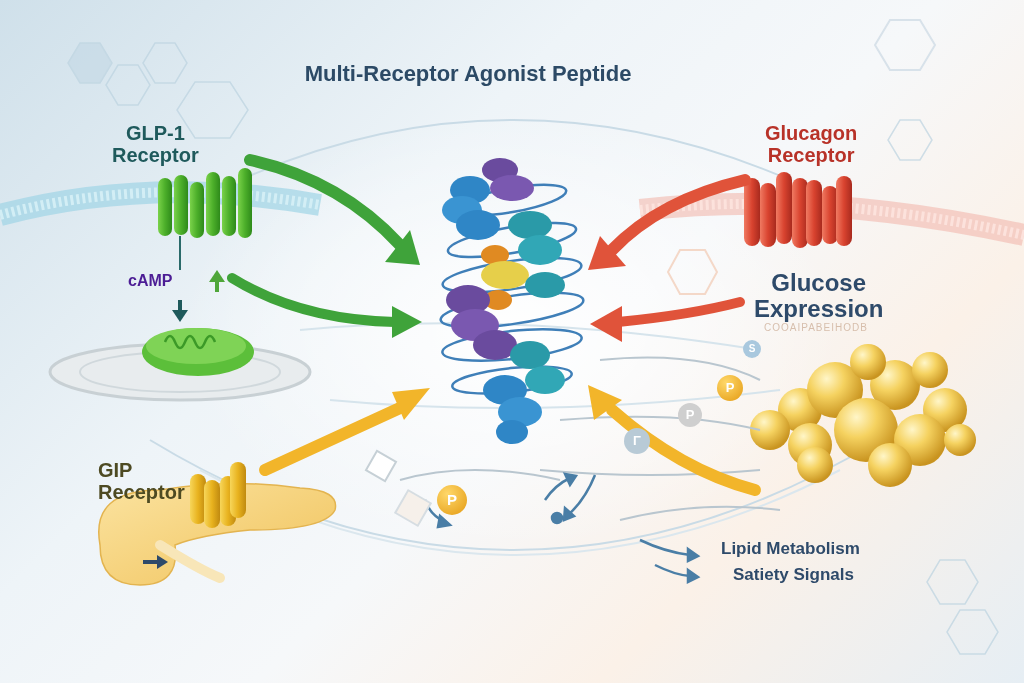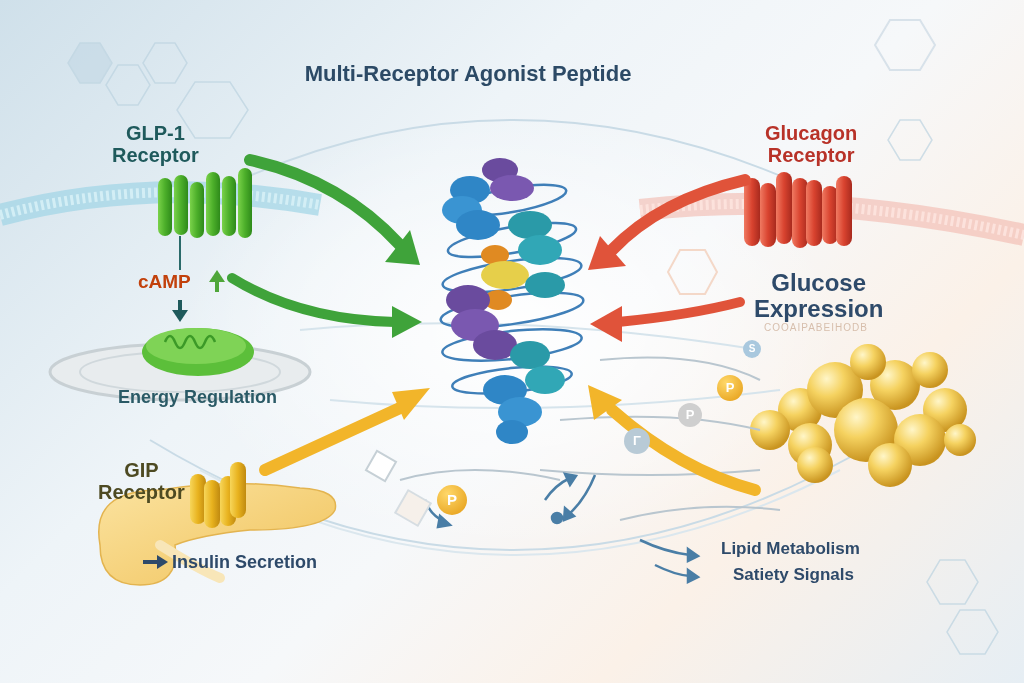--- a/index.html
+++ b/index.html
@@ -5,21 +5,21 @@
   html,body{margin:0;padding:0;}
   body{width:1024px;height:683px;overflow:hidden;position:relative;
     font-family:"Liberation Sans","DejaVu Sans",sans-serif;
     background:linear-gradient(135deg,#cfe0ea 0%,#eef4f8 35%,#f6f8fa 55%,#fbf1e8 75%,#e6eef4 100%);}
   #stage{position:absolute;left:0;top:0;width:1024px;height:683px;}
   .lbl{position:absolute;font-weight:bold;text-align:center;line-height:1.08;white-space:nowrap;}
   .title{left:0;width:936px;top:62px;font-size:22px;color:#2c4a66;}
   .glp{left:112px;top:123px;font-size:20px;color:#1f5a5c;}
   .gcg{left:765px;top:123px;font-size:20px;color:#b83228;}
   .gip{left:98px;top:460px;font-size:20px;color:#4d4a22;text-align:left;}
-  .camp{left:138px;top:272px;font-size:19px;color:#c2410c;}
+  .camp{left:128px;top:272px;font-size:16px;color:#4c1d95;}
   .energy{left:118px;top:388px;font-size:18px;color:#2a5a66;}
   .glucose{left:754px;top:270px;font-size:24px;color:#2e4a6a;}
   .gene{left:468px;top:510px;font-size:18px;color:#2e4a6a;}
   .adipose{left:780px;top:484px;font-size:19px;color:#4d4a22;}
   .insulin{left:172px;top:553px;font-size:18px;color:#2e4a6a;}
   .lipid{left:721px;top:540px;font-size:17px;color:#2e4a6a;text-align:left;}
   .satiety{left:721px;top:566px;font-size:17px;color:#2e4a6a;text-align:right;margin-left:12px;}
   .faint{left:764px;top:323px;font-size:10px;color:#c9a890;opacity:.7;letter-spacing:1px;font-weight:normal;}
   .pbadge{position:absolute;border-radius:50%;text-align:center;font-weight:bold;color:#fff;font-size:13px;}
 </style>
@@ -261,30 +261,28 @@
   <div>GLP-1</div>
   <div>Receptor</div>
 </div>
 
 <div class="lbl gcg">
   <div>Glucagon</div>
   <div>Receptor</div>
 </div>
 
 <div class="lbl gip">
-  <div style="text-align:center;">GIP</div>
+  <div style="text-align:left;">GIP</div>
   <div>Receptor</div>
 </div>
 
 <div class="lbl camp">cAMP</div>
-<div class="lbl energy">Energy Regulation</div>
 
 <div class="lbl glucose">
   <div>Glucose</div>
   <div>Expression</div>
 </div>
 <div class="lbl faint">COOAIPABEIHODB</div>
 
 
-<div class="lbl insulin">Insulin Secretion</div>
 <div class="lbl lipid">Lipid Metabolism</div>
 <div class="lbl satiety">Satiety Signals</div>
 </div>
 
 </body></html>

